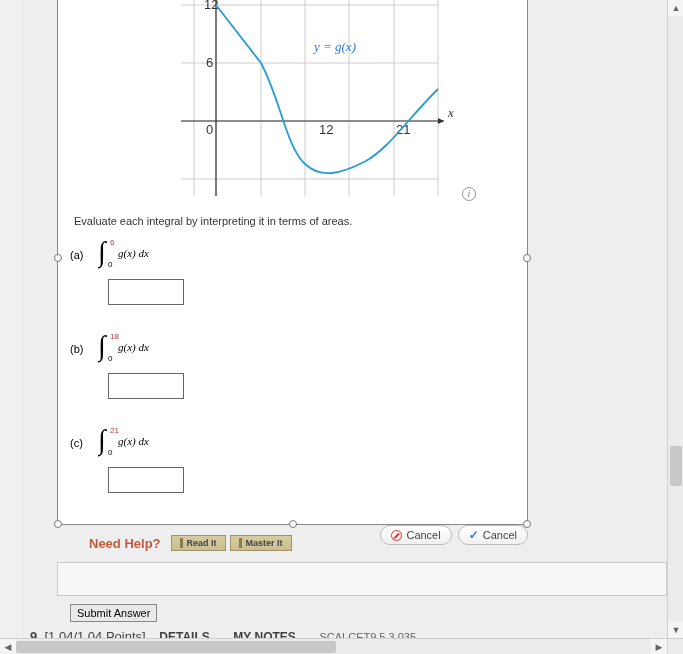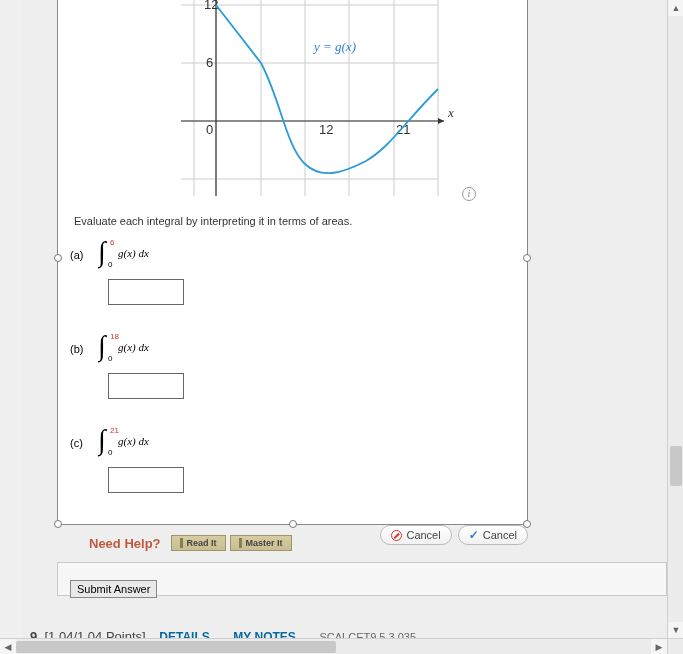--- a/index.html
+++ b/index.html
@@ -107,34 +107,34 @@
   .ico-cancel { width:11px; height:11px; border:1.5px solid #d33; border-radius:50%; position:relative; display:inline-block;}
   .ico-cancel::after { content:""; position:absolute; left:1px; top:4px; width:7px; height:1.5px; background:#d33; transform:rotate(-45deg);}
   .ico-check { color:#2a7de1; font-weight:bold; font-size:12px; }
 
   .divider-top {
     position:absolute; left:57px; top:562px;
     width: 610px; height: 34px; border:1px solid #c9c9c9;
     background:#f7f7f7;
   }
   .submit-btn {
-    position:absolute; left:70px; top:580px;
+    position:absolute; left:70px; top:604px;
     padding: 2px 6px; font-size:11px;
     background: #e9e9e9; border:1px solid #888; cursor:pointer;
   }
 
   .next-q {
     position:absolute; left:30px; top:629px;
     width: 637px; height: 9px; overflow:hidden;
     font-size:13px;
   }
   .next-q .num { font-weight:bold; color:#444; }
   .next-q .pts { font-weight:normal; color:#444; }
   .link-btn {
-    background:none; border:none; color:#0369a1;
+    background:none; border:none; color:#404040;
     font-weight:bold; font-size:12px; text-decoration:underline;
     padding:0 10px; cursor:pointer;
   }
   .src { color:#666; font-size:11px; margin-left:10px;text-decoration:underline; }
 
   
   .vsb {
     position:absolute; right:0; top:0; width:16px; height:638px;
     background:#ececec; border-left:1px solid #d0d0d0;
   }

